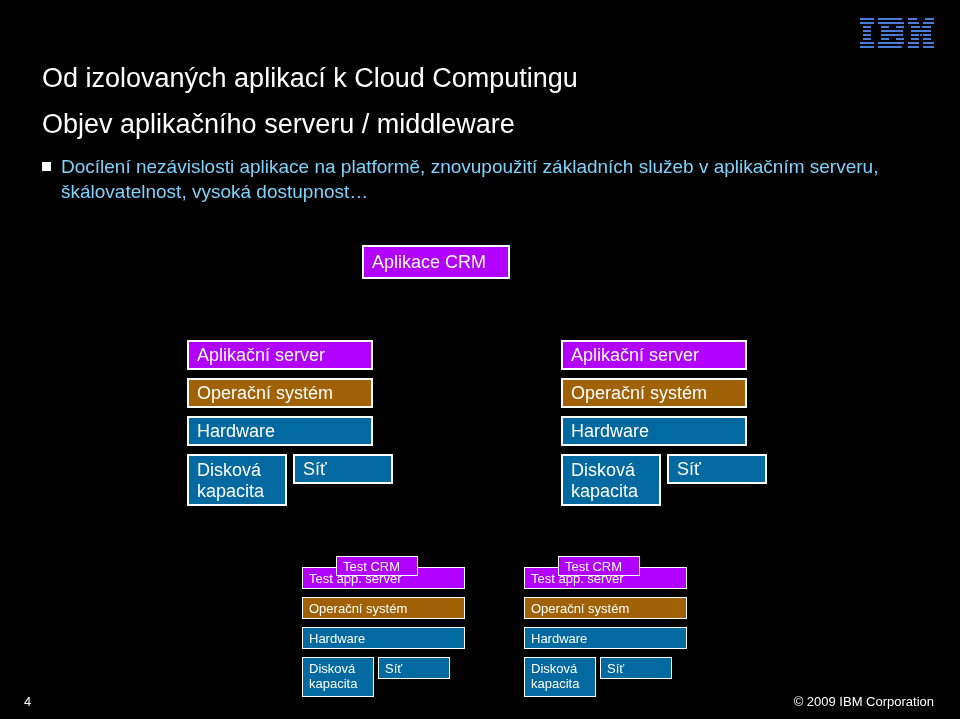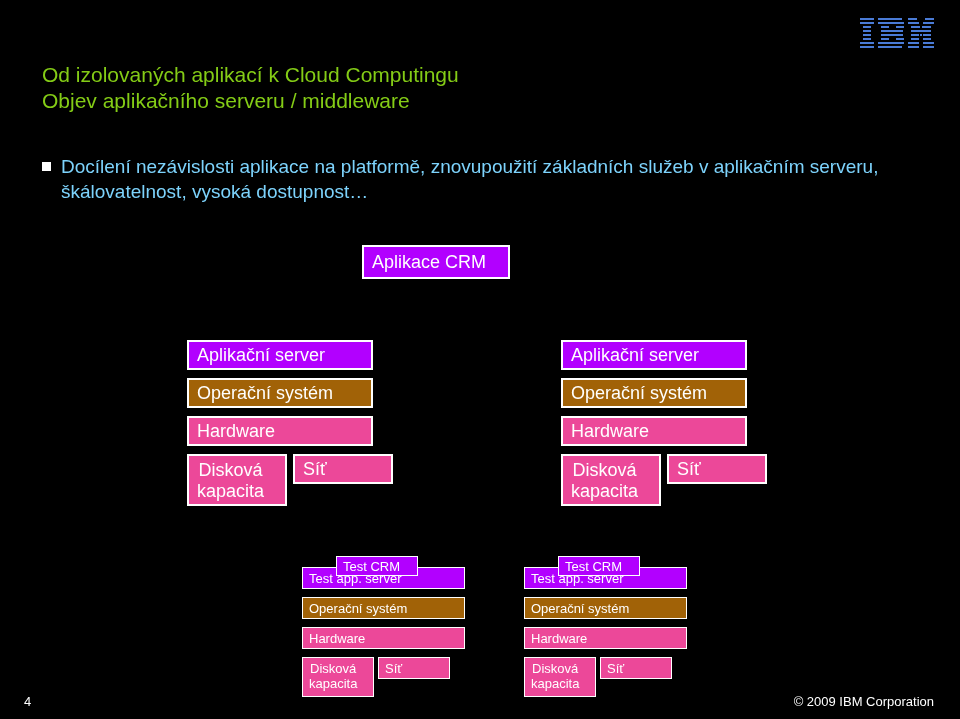--- a/index.html
+++ b/index.html
@@ -2,42 +2,42 @@
 <html><head>
 <meta charset="utf-8">
 <style>
   * { box-sizing: border-box; margin: 0; padding: 0; }
   html, body { width: 960px; height: 719px; background: #000; font-family: Arial, Helvetica, sans-serif; color: #fff; overflow: hidden; }
   .slide { position: relative; width: 960px; height: 719px; }
 
   .logo { position: absolute; top: 18px; right: 26px; }
   .logo svg { display: block; }
 
-  .title { position: absolute; top: 62px; left: 42px; color: #84cc16; font-size: 21px; font-weight: 400; line-height: 1.25; }
-  .title .line2 { display: block; }
+  .title { position: absolute; top: 62px; left: 42px; color: #ffffff; font-size: 27px; font-weight: 400; line-height: 1.25; }
+  .title .line2 { display: block; margin-top: 12px; }
 
   .bullets { position: absolute; top: 155px; left: 42px; font-size: 19px; color: #7dd3fc; }
   .bullets .item { display: flex; align-items: flex-start; }
   .bullets .marker { display:inline-block; width: 9px; height: 9px; background: #fff; margin-right: 10px; margin-top: 7px; flex: 0 0 auto; }
   .bullets .text { max-width: 820px; line-height: 1.3; }
 
   
   .box {
     position: absolute;
     border: 2px solid #fff;
     color: #fff;
     font-size: 18px;
     display: flex;
     align-items: center;
     padding: 0 8px;
     height: 30px;
   }
   .box.purple { background: #b200ff; }
   .box.blue   { background: #a16207; }
-  .box.navy   { background: #ec4899; text-align: center; }
+  .box.navy   { background: #0369a1; }
 
   .box.sm { font-size: 13px; height: 22px; padding: 0 6px; border-width: 1.5px; }
 
   .footer-left { position: absolute; left: 24px; bottom: 10px; font-size: 13px; color: #fff; }
   .footer-right { position: absolute; right: 26px; bottom: 10px; font-size: 13px; color: #fff; margin-left: 40px; }
 
   
   .main-col-w { width: 186px; }
   .main-pair-w  { width: 100px; }
 

